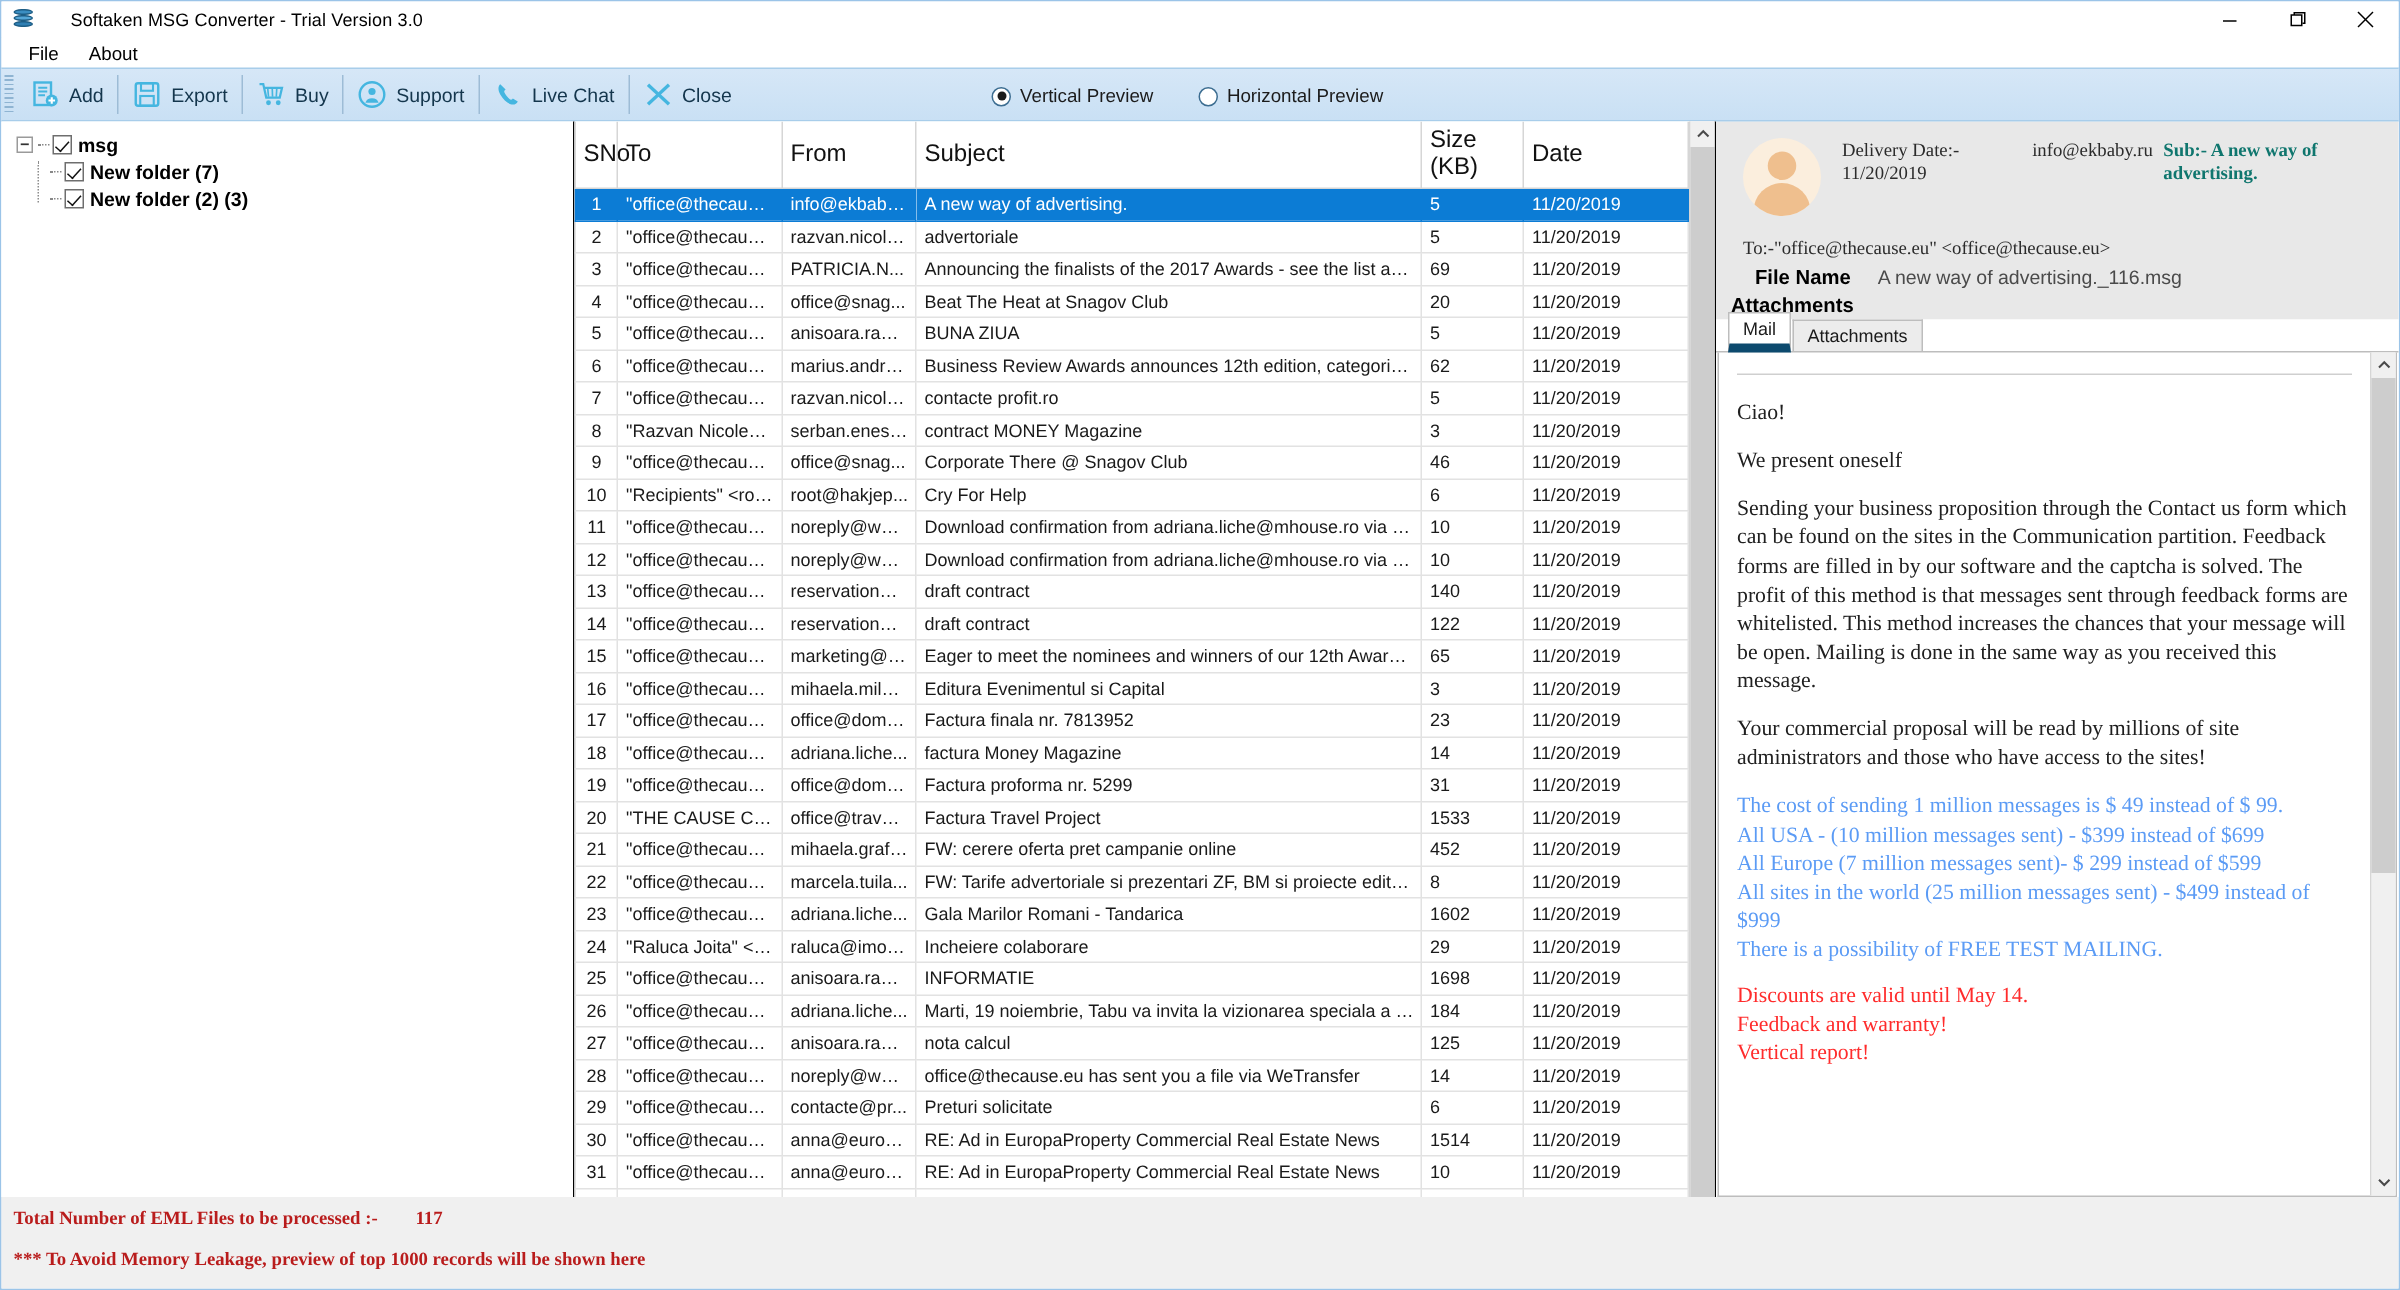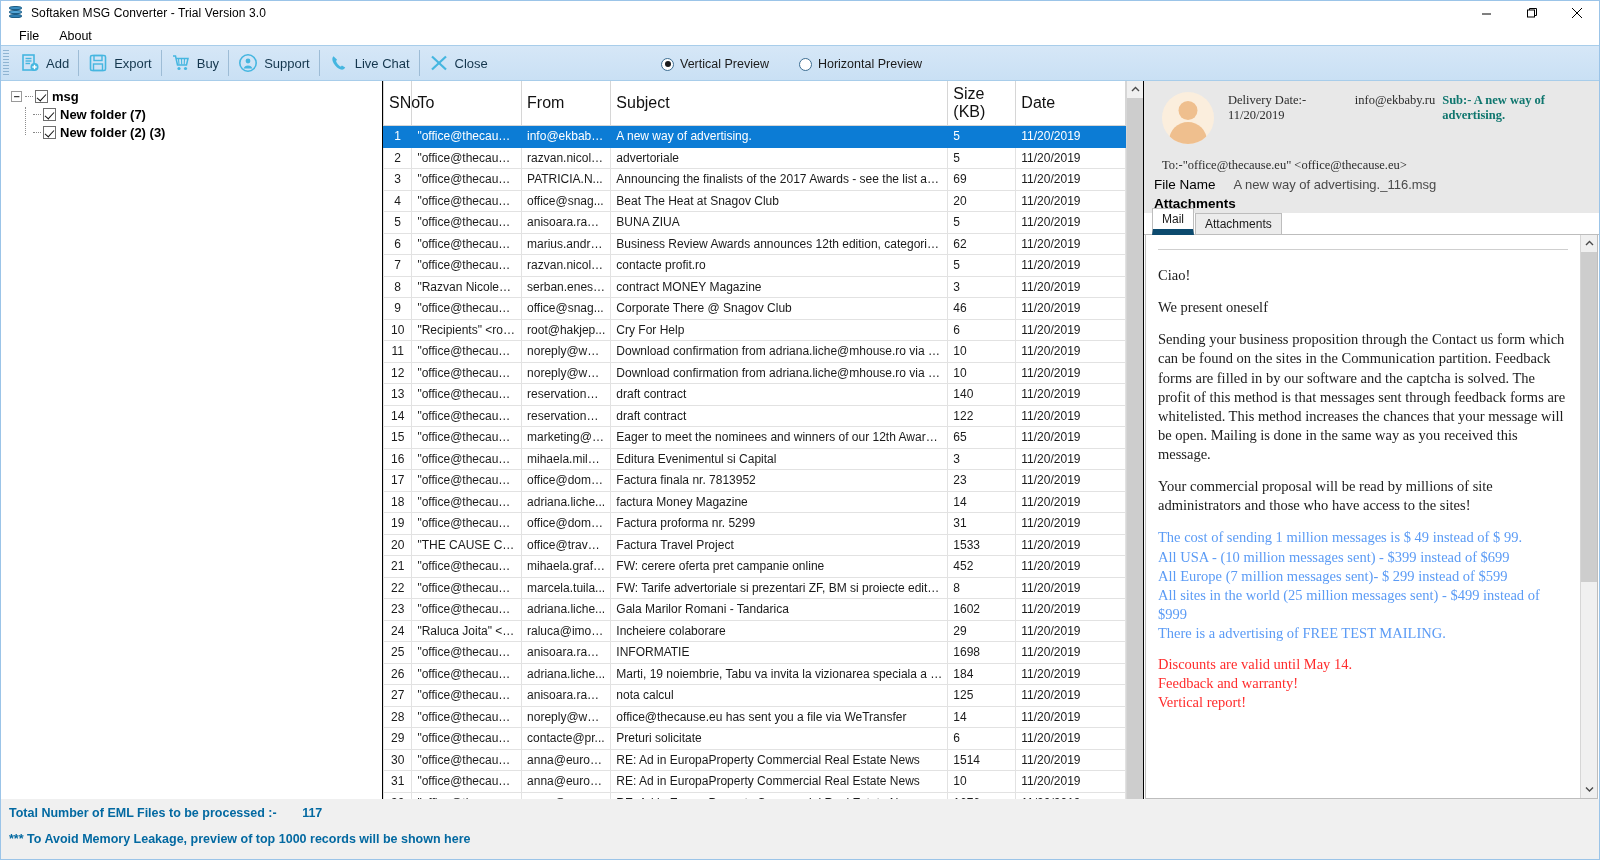--- a/index.html
+++ b/index.html
@@ -39,20 +39,21 @@
     background: #3b8ec2;
     border: 1px solid #1d5d85;
   }
   .app-icon .d1 { top: 1px; }
   .app-icon .d2 { top: 5px; background: #55a7d8; }
   .app-icon .d3 { top: 9px; background: #2f7fb3; }
   .titlebar .title {
     font-size: 12px;
     color: #000000;
     letter-spacing: 0.1px;
+    margin-left: 16px;
   }
   .win-buttons {
     position: absolute; right: 0; top: 0;
     height: 24px; display: flex;
   }
   .win-btn {
     width: 45px; height: 24px;
     display: flex; align-items: center; justify-content: center;
     font-size: 13px; color: #000;
     font-family: "DejaVu Sans", sans-serif;
@@ -251,21 +252,21 @@
   }
   .avatar .shoulders {
     position: absolute; left: 50%; top: 30px; transform: translateX(-50%);
     width: 38px; height: 28px; border-radius: 19px 19px 0 0; background: #efbf8e;
   }
   .pv-meta { display: flex; gap: 7px; padding-top: 4px; }
   .pv-line { font-size: 12.5px; color: #2b2b2b; font-family: "Liberation Serif", serif; }
   .pv-line.blur { color: #0f766e; font-weight: bold; }
   .pv-to { font-size: 12.5px; color: #2b2b2b; font-family: "Liberation Serif", serif; padding: 8px 0 0 18px; }
   .pv-filerow { display: flex; align-items: baseline; gap: 18px; padding: 4px 0 0 10px; }
-  .pv-strong { font-size: 13.5px; font-weight: normal; color: #000; }
+  .pv-strong { font-size: 13.5px; font-weight: bold; color: #000; margin-left: 16px; }
   .pv-filename { font-size: 13px; color: #4a4a4a; }
   .pv-attach-label { font-size: 13.5px; font-weight: bold; color: #000; padding: 4px 0 2px 10px; }
 
   .pv-tabs {
     display: flex; align-items: flex-end;
     background: #ffffff;
     padding-left: 8px;
     height: 22px;
     border-bottom: 1px solid #bdbdbd;
     flex: 0 0 22px;
@@ -300,23 +301,23 @@
   .pv-thumb { background: #cdcdcd; }
 
   
   .statusbar {
     flex: 0 0 60px;
     background: #f0f0f0;
     padding: 7px 0 0 8px;
     position: relative;
   }
   .status-line {
-    font-size: 12.5px; font-weight: bold; color: #0369a1;
+    font-size: 12.5px; font-weight: bold; color: #b91c1c;
     margin-bottom: 12px;
-    font-family: Liberation Sans, sans-serif;
+    font-family: Liberation Serif, serif;
   }
   .status-line .cnt { margin-left: 22px; }
 </style>
 </head>
 <body>
 
 <div id="app">
 
   <div class="titlebar">
     <div class="app-icon">
@@ -793,21 +794,21 @@
           <p>Ciao!</p>
           <p>We present oneself</p>
           <p>Sending your business proposition through the Contact us form which can be found on the sites in the Communication partition. Feedback forms are filled in by our software and the captcha is solved. The profit of this method is that messages sent through feedback forms are whitelisted. This method increases the chances that your message will be open. Mailing is done in the same way as you received this message.</p>
           <p>Your  commercial proposal will be read by millions of site administrators and those who have access to the sites!</p>
           <div>
             <div class="blue" id="blue-lines">
                 <div>The cost of sending 1 million messages is $ 49 instead of $ 99.</div>
                 <div>All USA - (10 million messages sent) - $399 instead of $699</div>
                 <div>All Europe (7 million messages sent)- $ 299 instead of $599</div>
                 <div>All sites in the world (25 million messages sent) - $499 instead of $999</div>
-                <div>There is a advertising of FREE TEST MAILING.</div>
+                <div>There is a possibility of FREE TEST MAILING.</div>
               </div>
           </div>
           <div class="red" id="red-lines">
               <div>Discounts are valid until May 14.</div>
               <div>Feedback and warranty!</div>
               <div>Vertical report!</div>
             </div>
         </div>
         <div class="pv-vscroll">
           <div class="sb-arrow">

